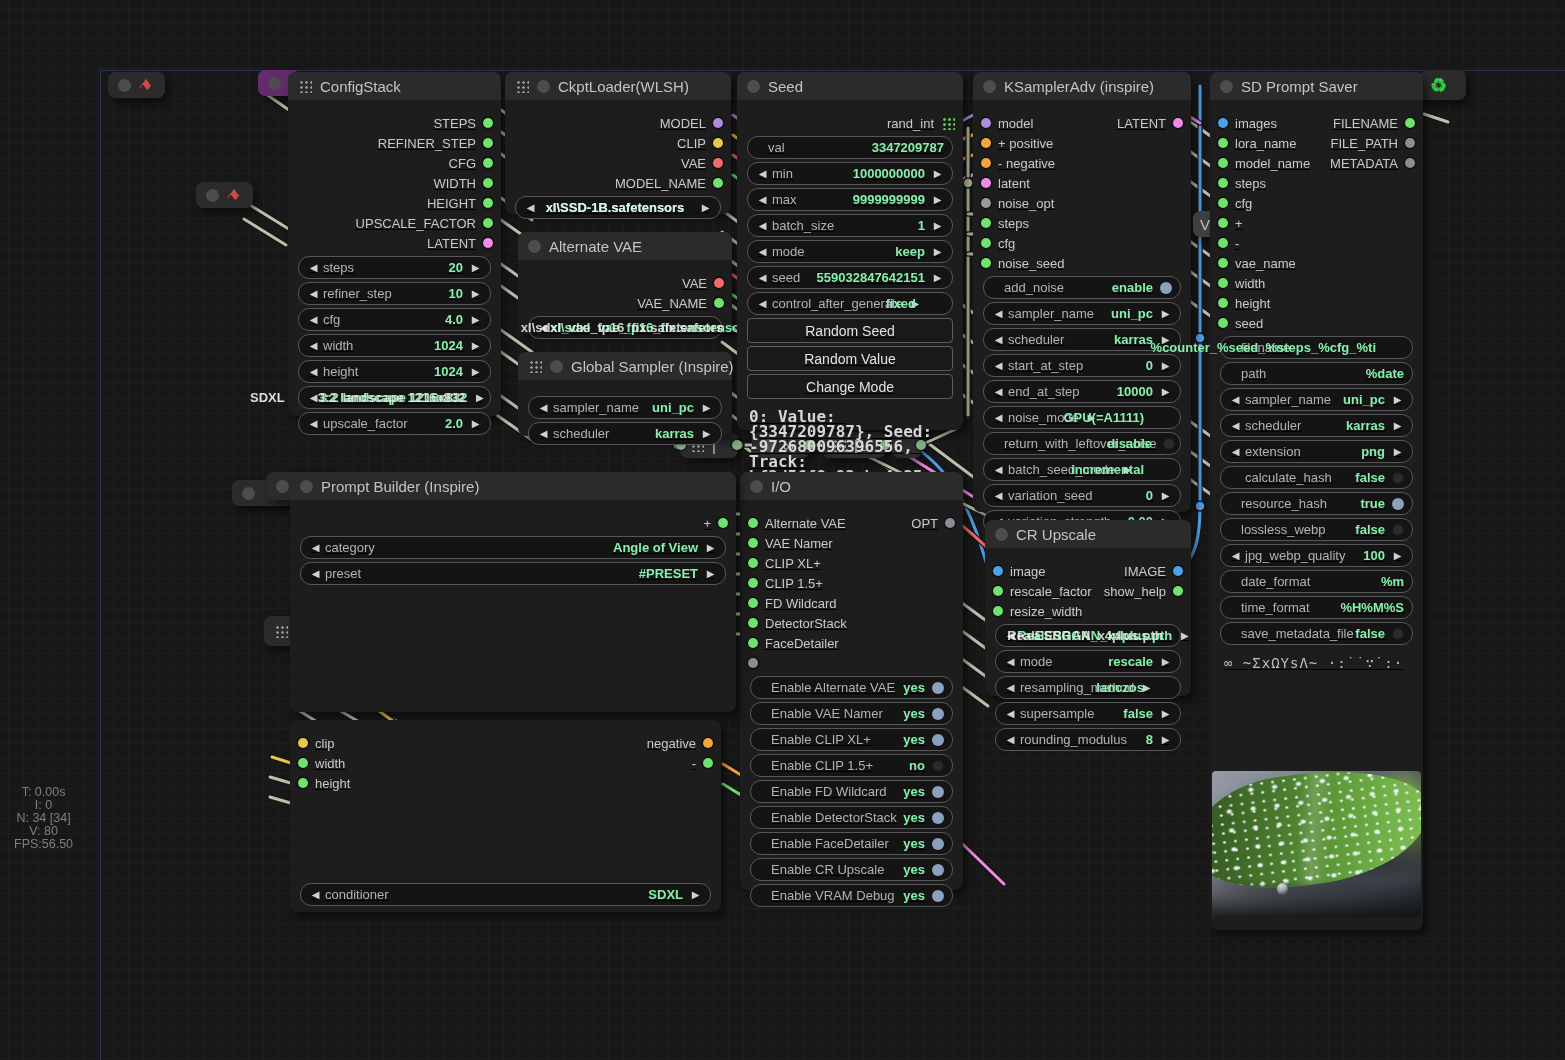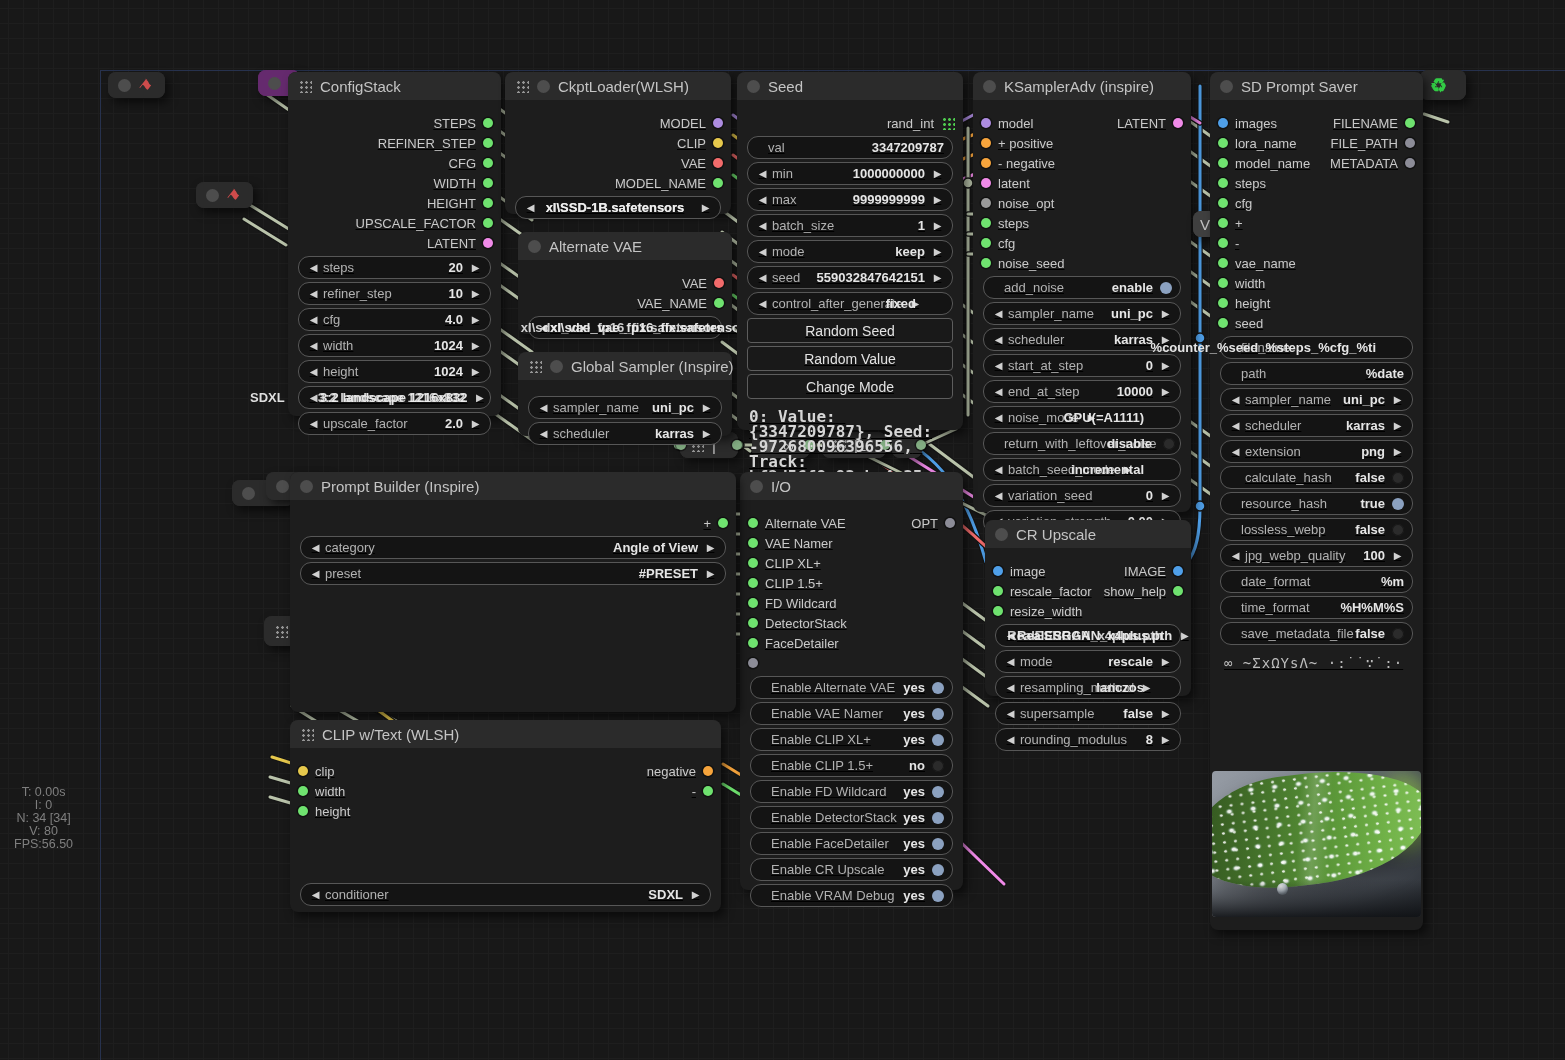--- a/index.html
+++ b/index.html
@@ -25,21 +25,21 @@
   .flagicon{color:#cf4b4b;font-size:15px;transform:rotate(38deg);line-height:1;}
   .recycleicon{color:#32cc45;font-size:19px;font-weight:bold;line-height:1;}
   .body{padding:13px 0 6px;display:flex;flex-direction:column;flex:1;min-height:0;text-decoration:underline;}
   .slotrow{height:20px;display:flex;align-items:center;justify-content:space-between;padding:0 8px;flex:none;}
   .slot{display:flex;align-items:center;gap:7px;color:#c9c9c9;font-size:13px;white-space:nowrap;}
   .sdot{width:10px;height:10px;border-radius:50%;box-shadow:0 0 0 1.5px rgba(0,0,0,.4);flex:none;cursor:crosshair;}
   .widget{height:21px;margin:3px 10px 0;border:1px solid #575757;border-radius:11px;background:#141414;
     display:flex;align-items:center;font-size:13px;color:#b2b2b2;padding:0 8px;position:relative;flex:none;cursor:pointer;}
   .widget .arrow{color:#d0d0d0;font-size:10px;flex:none;width:13px;text-align:center;}
   .widget .lbl{margin-left:3px;white-space:nowrap;}
-  .widget .val{margin-left:auto;color:#e5e5e5;font-weight:700;white-space:nowrap;}
+  .widget .val{margin-left:auto;color:#86efac;font-weight:700;white-space:nowrap;}
   .widget .val.center{margin:0 auto;}
   .widget .val.ovl{position:absolute;right:24px;margin:12px;}
   .widget .val.ovl2{position:absolute;right:28px;margin:0;}
   .widget .v2{position:absolute;color:#efefef;font-weight:700;white-space:nowrap;left:50%;transform:translateX(-50%) translateX(-3px);opacity:.85;}
   .widget .ghostL{position:absolute;left:-49px;color:#dedede;font-weight:700;}
   .widget.btn{justify-content:center;border-radius:4px;color:#e3e3e3;font-size:14px;height:23px;background:#191919;border-color:#5d5d5d;font-weight:400;}
   .tdot{width:12px;height:12px;border-radius:50%;margin-left:7px;flex:none;}
   .tdot.on{background:#8ba1c0;}
   .tdot.off{background:#2b2b2b;box-shadow:inset 0 0 0 1px #171717;}
   .info{font-family:"DejaVu Sans Mono",monospace;font-size:16px;font-weight:bold;color:#d6d6d6;
@@ -838,24 +838,20 @@
           </div>
           <div class="widget">
             <span class="arrow">◀</span>
             <span class="lbl">preset</span>
             <span class="val">#PRESET</span>
             <span class="arrow" style="margin-left: 6px;">▶</span>
           </div>
         </div>
       </div>
       <div class="node" style="left: 290px; top: 720px; width: 431px; height: 192px;">
-        <div class="titlebar">
-          <span class="gridicon"></span>
-          <span class="title">CLIP w/Text (WLSH)</span>
-        </div>
         <div class="body">
           <div class="slotrow">
             <span class="slot">
               <span class="sdot" style="background: rgb(230, 200, 76);"></span>
               <span>clip</span>
             </span>
             <span class="slot">
               <span>negative</span>
               <span class="sdot" style="background: rgb(246, 164, 60);"></span>
             </span>

